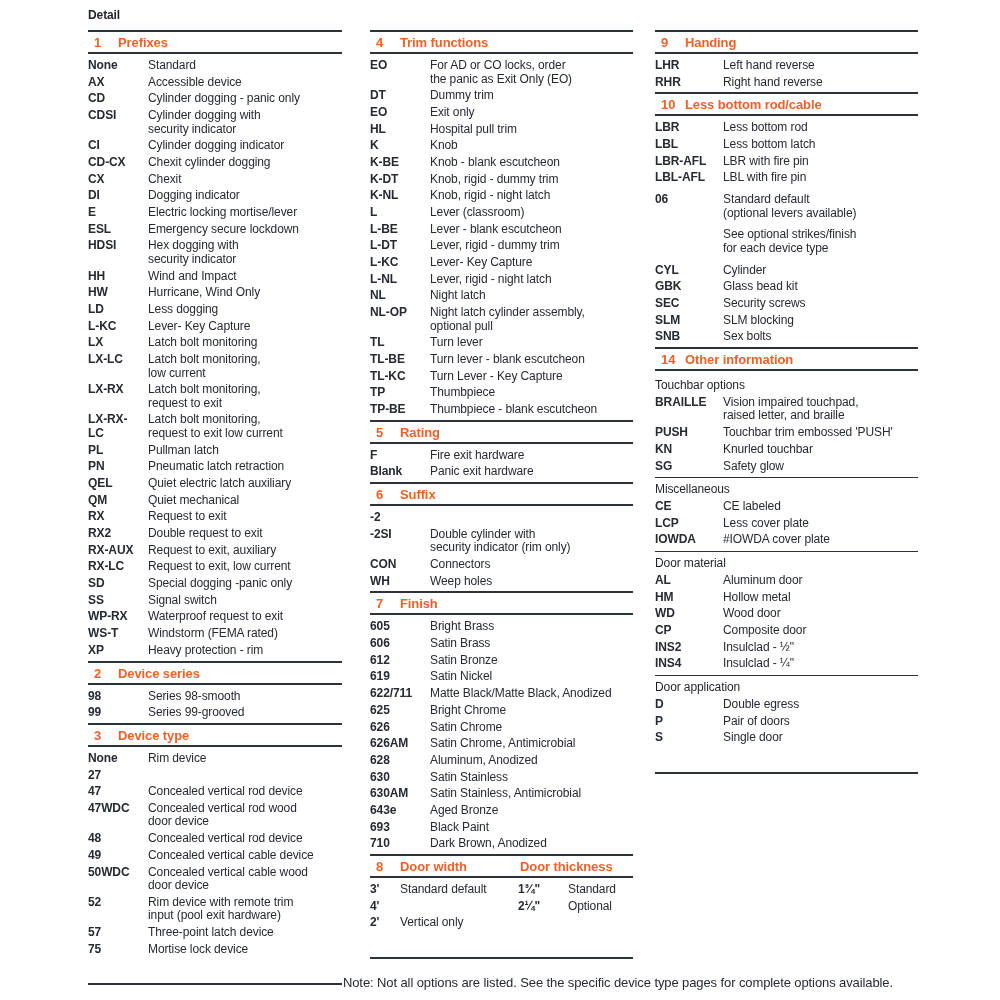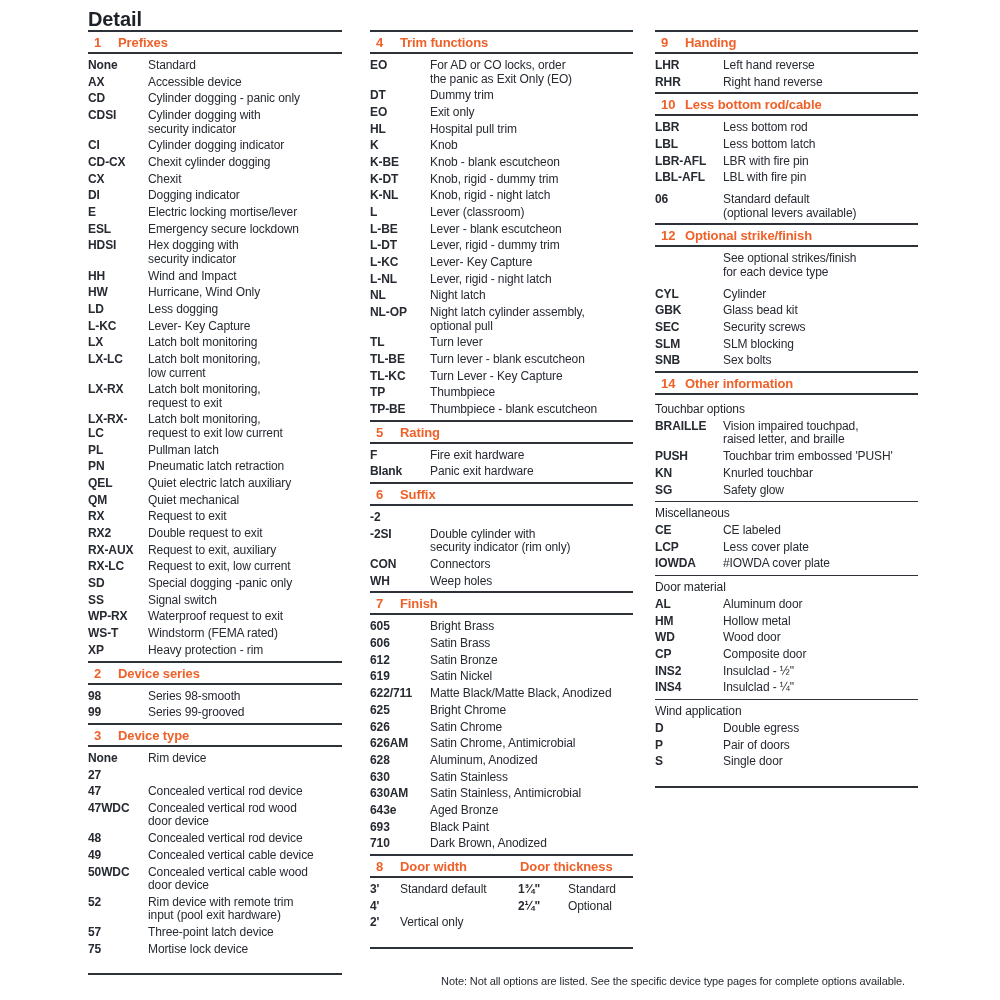--- a/index.html
+++ b/index.html
@@ -2,28 +2,28 @@
 <html><head>
 <meta charset="utf-8">
 <style>
   html,body{margin:0;padding:0;}
   body{
     width:1000px;height:1000px;position:relative;background:#ffffff;
     font-family:"Liberation Sans",sans-serif;color:#262a31;
     letter-spacing:-0.1px;overflow:hidden;
   }
   .page-title{
-    position:absolute;left:88px;top:8px;font-size:20px;font-weight:bold;color:#1e2228;
+    position:absolute;left:88px;top:8px;font-size:12px;font-weight:bold;color:#1e2228;
   }
   .col{position:absolute;top:30px;}
   .col1{left:88px;width:254px;}
   .col2{left:370px;width:263px;}
   .col3{left:655px;width:263px;}
   .sec + .sec{}
-  .sec.closed{border-bottom:2.5px solid #2d3138;padding-bottom:14px;}
+  .sec.closed{border-bottom:2.5px solid #2d3138;padding-bottom:24px;}
   .sec-head{
     border-top:2px solid #2d3138;border-bottom:2px solid #2d3138;
     padding:3px 0 2px 0;display:grid;grid-template-columns:30px 1fr;
     font-size:13px;font-weight:bold;color:#ee6129;line-height:15px;
   }
   .sec-head.dual{grid-template-columns:30px 120px 1fr;}
   .sec-head .num{padding-left:6px;}
   .items{padding-top:5px;}
   .row{
     display:grid;grid-template-columns:60px 1fr;
@@ -34,21 +34,21 @@
   .row .desc{white-space:pre-line;}
   .drow{
     display:grid;grid-template-columns:30px 118px 50px 1fr;
     font-size:12px;line-height:13.5px;margin-bottom:3.2px;
   }
   .drow .code{font-weight:bold;}
   .grp{margin-top:2px;}
   .grp.ruled{border-top:1.5px solid #2d3138;margin-top:4px;padding-top:3px;}
   .grp-head{font-size:12px;font-weight:normal;line-height:14px;margin:1px 0 4px 0;color:#1e2228;}
   .footnote{
-    position:absolute;top:975px;right:95px;font-size:11px;color:#262a31;letter-spacing:-0.1px;padding-left:12px;
+    position:absolute;top:975px;right:107px;font-size:13px;color:#262a31;letter-spacing:-0.1px;padding-left:12px;
   }
 </style>
 </head>
 <body>
 
 <div class="page-title">Detail</div>
 
 <div class="col col1">
     <div class="sec">
       <div class="sec-head">
@@ -526,24 +526,20 @@
     <div class="sec">
       <div class="items">
         <div class="row">
           <span class="code">06</span>
           <span class="desc">Standard default
 (optional levers available)</span>
         </div>
       </div>
     </div>
     <div class="sec">
-      <div class="sec-head">
-        <span class="num">12</span>
-        <span class="title">Optional strike/finish</span>
-      </div>
       <div class="items">
         <div class="row">
           <span class="code"></span>
           <span class="desc">See optional strikes/finish
 for each device type</span>
         </div>
       </div>
     </div>
     <div class="sec">
       <div class="items">
@@ -631,21 +627,21 @@
           <div class="row">
             <span class="code">INS2</span>
             <span class="desc">Insulclad - ½"</span>
           </div>
           <div class="row">
             <span class="code">INS4</span>
             <span class="desc">Insulclad - ¼"</span>
           </div>
         </div>
         <div class="grp ruled">
-          <div class="grp-head">Wind application</div>
+          <div class="grp-head">Door application</div>
           <div class="row">
             <span class="code">D</span>
             <span class="desc">Double egress</span>
           </div>
           <div class="row">
             <span class="code">P</span>
             <span class="desc">Pair of doors</span>
           </div>
           <div class="row">
             <span class="code">S</span>

